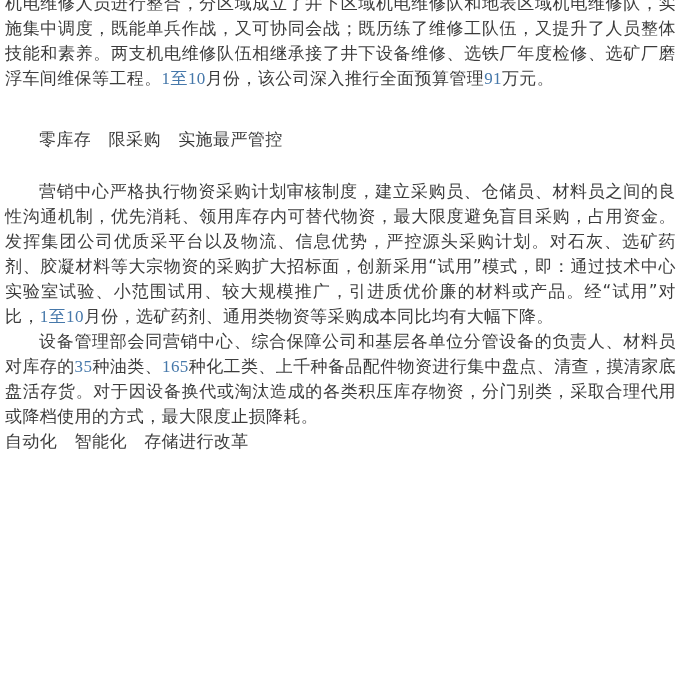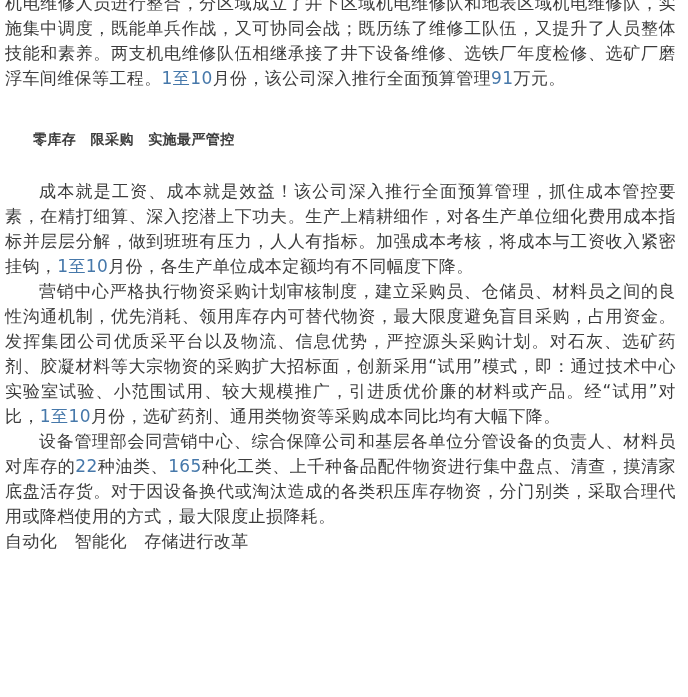--- a/index.html
+++ b/index.html
@@ -29,41 +29,41 @@
     word-break: break-all;
   }
   .para.no-indent {
     text-indent: 0;
   }
   .para.gap-before {
     margin-top: 8px;
   }
   .heading {
     margin: 36px 0 27px 0;
-    font-size: 14px;
+    font-size: 17px;
     line-height: 25px;
-    font-weight: bold;
+    font-weight: normal;
     text-indent: 2em;
     color: var(--text-color, #3c3c3c);
   }
   .num {
     color: var(--num-color, #4678aa);
+    font-family: Liberation Serif, serif;
   }
 </style>
 </head>
 <body style="background: rgb(255, 255, 255);">
 
 <article class="article">
 
   <p class="para no-indent"><span class="seg">机电维修人员进行整合，分区域成立了井下区域机电维修队和地表区域机电维修队，实施集中调度，既能单兵作战，又可协同会战；既历练了维修工队伍，又提升了人员整体技能和素养。两支机电维修队伍相继承接了井下设备维修、选铁厂年度检修、选矿厂磨浮车间维保等工程。</span><span class="num">1至10</span><span class="seg">月份，该公司深入推行全面预算管理</span><span class="num">91</span><span class="seg">万元。</span></p>
 
   <h3 class="heading">零库存　限采购　实施最严管控</h3>
 
-  <p class="para"><span class="seg">成本就是工资、成本就是效益！该公司深入推行全面预算管理，抓住成本管控要素，在精打细算、深入挖潜上下功夫。生产上精耕细作，对各生产单位细化费用成本指标并层层分解，做到班班有压力，人人有指标。加强成本考核，将成本与工资收入紧密挂钩，</span><span class="num">1至10</span><span class="seg">月份，各生产单位成本定额均有不同幅度下降。</span></p>
 
 
   <p class="para"><span class="seg">营销中心严格执行物资采购计划审核制度，建立采购员、仓储员、材料员之间的良性沟通机制，优先消耗、领用库存内可替代物资，最大限度避免盲目采购，占用资金。发挥集团公司优质采平台以及物流、信息优势，严控源头采购计划。对石灰、选矿药剂、胶凝材料等大宗物资的采购扩大招标面，创新采用“试用”模式，即：通过技术中心实验室试验、小范围试用、较大规模推广，引进质优价廉的材料或产品。经“试用”对比，</span><span class="num">1至10</span><span class="seg">月份，选矿药剂、通用类物资等采购成本同比均有大幅下降。</span></p>
 
-  <p class="para"><span class="seg">设备管理部会同营销中心、综合保障公司和基层各单位分管设备的负责人、材料员对库存的</span><span class="num">22</span><span class="seg">种油类、</span><span class="num">165</span><span class="seg">种化工类、上千种备品配件物资进行集中盘点、清查，摸清家底盘活存货。对于因设备换代或淘汰造成的各类积压库存物资，分门别类，采取合理代用或降档使用的方式，最大限度止损降耗。</span></p>
+  <p class="para"><span class="seg">设备管理部会同营销中心、综合保障公司和基层各单位分管设备的负责人、材料员对库存的</span><span class="num">35</span><span class="seg">种油类、</span><span class="num">165</span><span class="seg">种化工类、上千种备品配件物资进行集中盘点、清查，摸清家底盘活存货。对于因设备换代或淘汰造成的各类积压库存物资，分门别类，采取合理代用或降档使用的方式，最大限度止损降耗。</span></p>
 
   <p class="para no-indent">自动化　智能化　存储进行改革</p>
 
 </article>
 
 </body></html>

